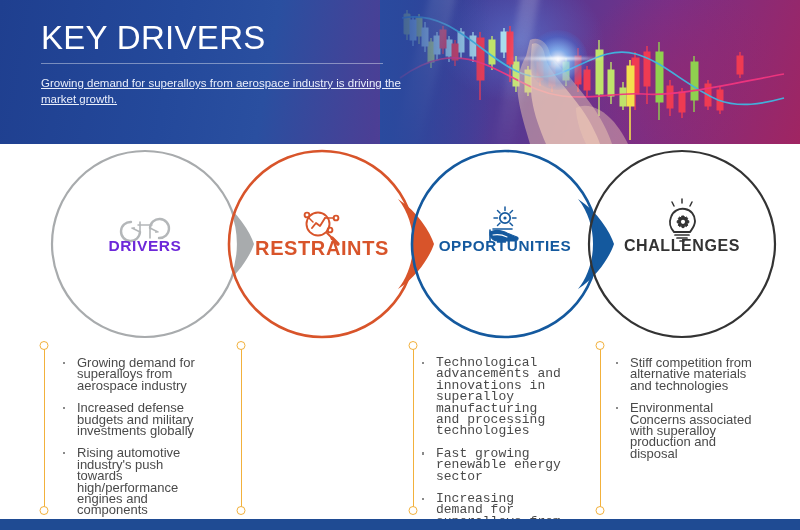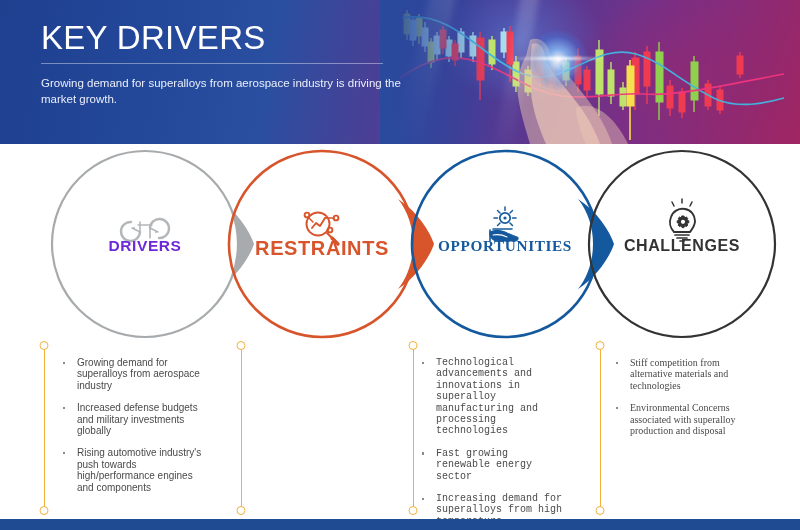--- a/index.html
+++ b/index.html
@@ -75,20 +75,21 @@
   #title .light { font-weight: normal; }
   #title-rule {
     width: 342px; height: 1px; margin-top: 5px;
     background: rgba(255,255,255,.40);
   }
   #subtitle {
     margin-top: 11px;
     font-size: 11.5px; line-height: 16px;
     color: #e9eefb; font-weight: normal;
     width: 390px;
+    text-decoration: underline;
   }
 
   
   #circles { position: absolute; left: 0; top: 144px; width: 800px; height: 200px; }
   #circles svg { position: absolute; left: 0; top: 0; }
 
   .node-label {
     position: absolute;
     text-align: center;
     font-weight: bold;
@@ -101,21 +102,21 @@
   .pin-line { position: absolute; width: 1px; background: #f2b13c; }
   .pin-dot {
     position: absolute; width: 9px; height: 9px;
     border: 1.3px solid #f2b13c; border-radius: 50%;
     background: #ffffff; transform: translateX(-50%);
   }
   .bullets { position: absolute; }
   .bullet {
     position: relative;
     padding-left: 17px;
-    font-size: 10px; line-height: 11.4px;
+    font-size: 13px; line-height: 11.4px;
     color: #4a4a4a;
     margin-bottom: 11px;
   }
   .bullet::before {
     content: "";
     position: absolute; left: 3px; top: 4.6px;
     width: 2.4px; height: 2.4px;
     background: #8a8a8a;
   }
 
@@ -326,21 +327,21 @@
                    L684.6,81.6 L684,83.6 L682,83.6 L681.4,81.6 L679.6,82.6
                    L678.2,81.2 L679.2,79.4 L677.2,78.8 L677.2,76.8 L679.2,76.2
                    L678.2,74.4 L679.6,73 L681.4,74 Z"></path>
         </g>
         <circle cx="683" cy="77.8" r="2.1" fill="#ffffff" stroke="#ffffff" stroke-width="0"></circle>
       </g>
     </svg>
 
     <div class="node-label" style="left:145px; top:93px; font-size:15.5px; color:#6d28d9;">DRIVERS</div>
     <div class="node-label" style="left:322px; top:93px; font-size:20px; color:#d8542a;">RESTRAINTS</div>
-    <div class="node-label" style="left:505px; top:93px; font-size:15.3px; color:#14599e;font-family:Liberation Serif, serif;">OPPORTUNITIES</div>
+    <div class="node-label" style="left:505px; top:93px; font-size:15.3px; color:#14599e;">OPPORTUNITIES</div>
     <div class="node-label" style="left:682px; top:93px; font-size:16px; color:#333333;">CHALLENGES</div>
   </div>
 
   <div class="pin-line" style="left:44px;  top:345px; height:165px;"></div>
   <div class="pin-dot" style="left:44px;  top:341px;"></div>
   <div class="pin-dot" style="left:44px;  top:506px;"></div>
 
   <div class="pin-line" style="left:241px; top:345px; height:165px;"></div>
   <div class="pin-dot" style="left:241px; top:341px;"></div>
   <div class="pin-dot" style="left:241px; top:506px;"></div>
@@ -359,19 +360,19 @@
     <div class="bullet">Rising automotive industry's push towards high/performance engines and components</div>
   </div>
 
 
   <div class="bullets" style="left:419px; top:357px; width:145px;font-family:Liberation Mono, monospace;">
     <div class="bullet">Technological advancements and innovations in superalloy manufacturing and processing technologies</div>
     <div class="bullet">Fast growing renewable energy sector</div>
     <div class="bullet">Increasing demand for superalloys from high temperature industrial applications</div>
   </div>
 
-  <div class="bullets" style="left:613px; top:357px; width:148px;font-family:Liberation Serif, serif;">
+  <div class="bullets" style="left:613px; top:357px; width:148px;">
     <div class="bullet">Stiff competition from alternative materials and technologies</div>
     <div class="bullet">Environmental Concerns associated with superalloy production and disposal</div>
   </div>
 
   <div id="footer"></div>
 </div>
 
 </body></html>

